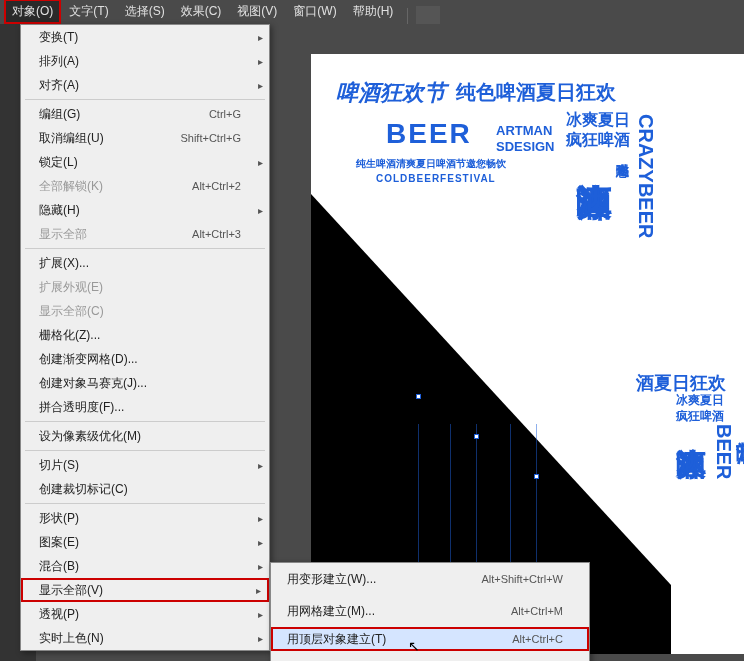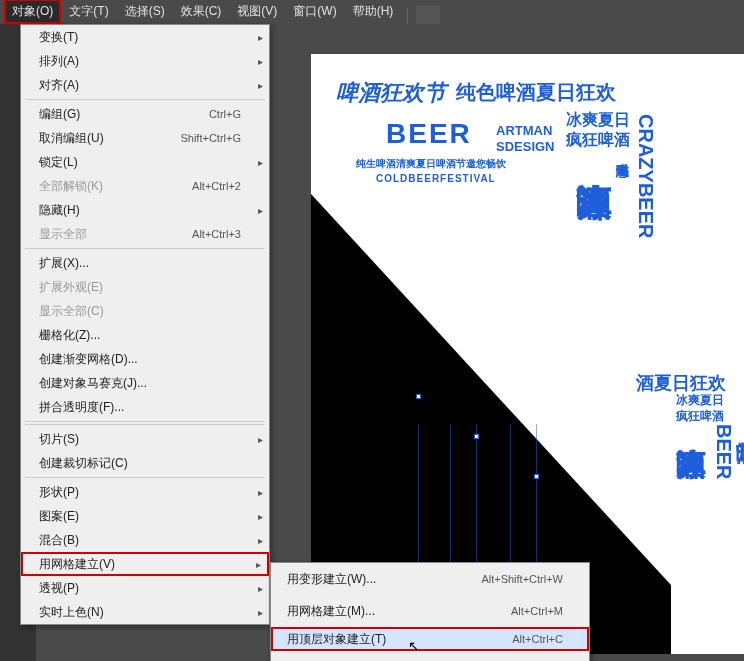--- a/index.html
+++ b/index.html
@@ -140,39 +140,42 @@
     <div class="dropdown-item">
       <span>创建渐变网格(D)...</span>
     </div>
     <div class="dropdown-item">
       <span>创建对象马赛克(J)...</span>
     </div>
     <div class="dropdown-item">
       <span>拼合透明度(F)...</span>
     </div>
     <div class="dropdown-sep"></div>
+    <div class="dropdown-item">
+      <span>设为像素级优化(M)</span>
+    </div>
     <div class="dropdown-sep"></div>
     <div class="dropdown-item has-sub">
       <span>切片(S)</span>
     </div>
     <div class="dropdown-item">
       <span>创建裁切标记(C)</span>
     </div>
     <div class="dropdown-sep"></div>
     <div class="dropdown-item has-sub">
       <span>形状(P)</span>
     </div>
     <div class="dropdown-item has-sub">
       <span>图案(E)</span>
     </div>
     <div class="dropdown-item has-sub">
       <span>混合(B)</span>
     </div>
     <div class="dropdown-item has-sub highlight">
-      <span>用网格建立(V)</span>
+      <span>显示全部(V)</span>
     </div>
     <div class="dropdown-item has-sub">
       <span>透视(P)</span>
     </div>
     <div class="dropdown-item has-sub">
       <span>实时上色(N)</span>
     </div>
   </div>
 
 <div class="submenu" id="submenu">

